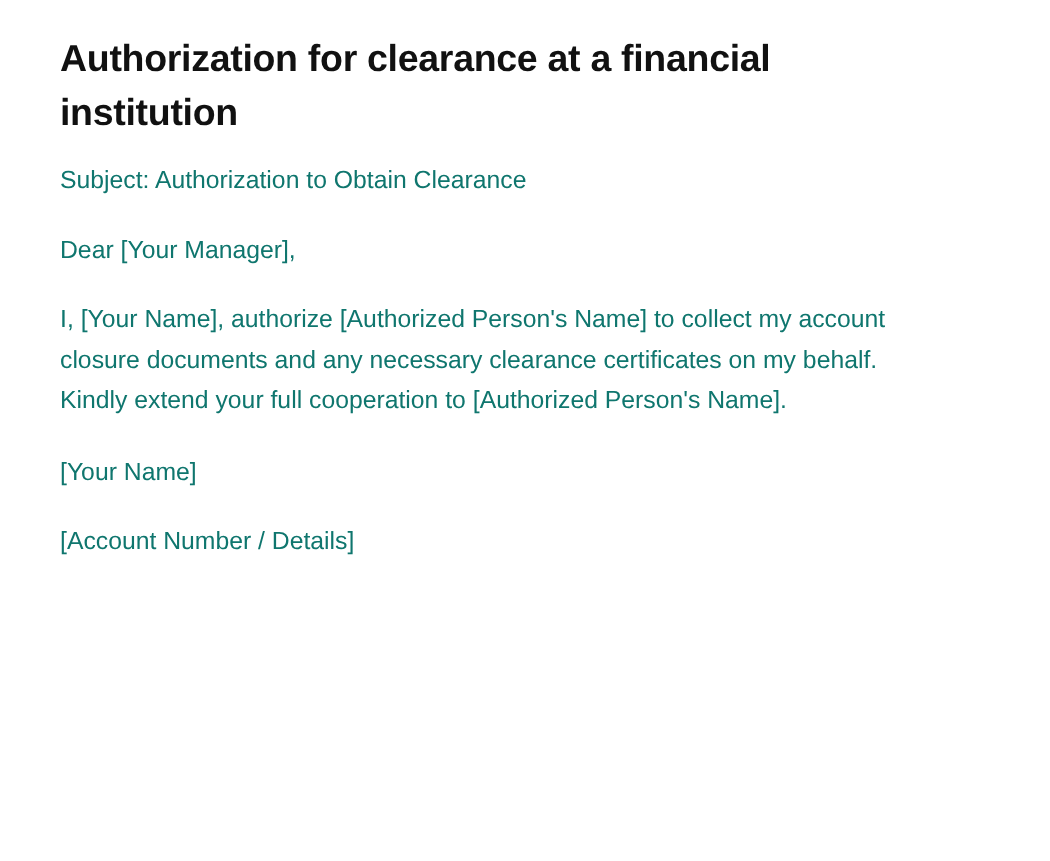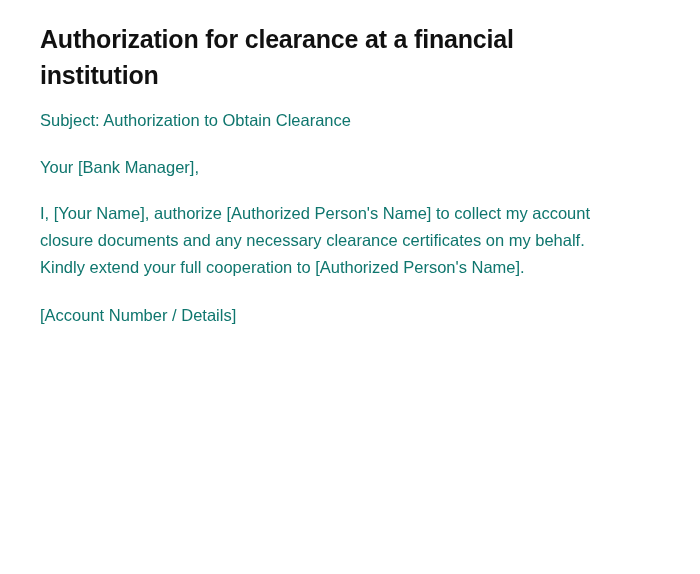--- a/index.html
+++ b/index.html
@@ -44,20 +44,21 @@
   }
 </style>
 </head>
 <body>
 
 <div class="document">
   <h1 class="doc-title">Authorization for clearance at a financial institution</h1>
 
   <p class="doc-para">Subject: Authorization to Obtain Clearance</p>
 
-  <p class="doc-para">Your [Bank Manager],</p>
+  <p class="doc-para">Dear [Your Manager],</p>
 
   <p class="doc-para body-block">I, [Your Name], authorize [Authorized Person's Name] to collect my account closure documents and any necessary clearance certificates on my behalf. Kindly extend your full cooperation to [Authorized Person's Name].</p>
 
 
+  <p class="doc-para">[Your Name]</p>
 
   <p class="doc-para">[Account Number / Details]</p>
 </div>
 
 </body></html>

